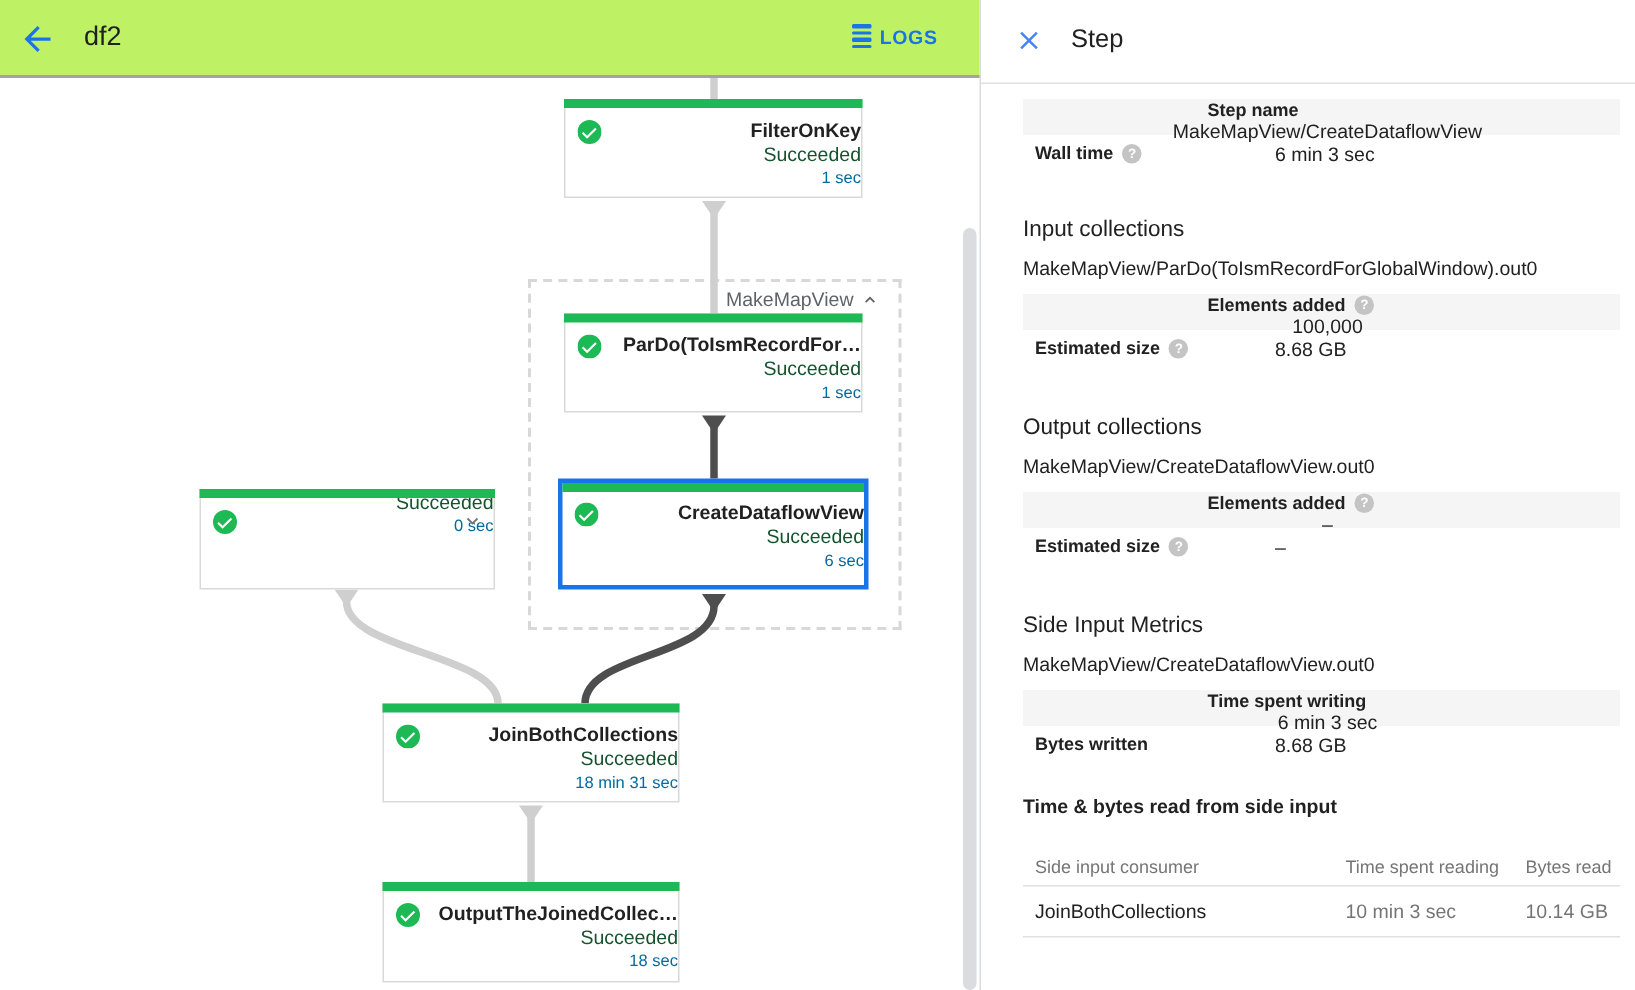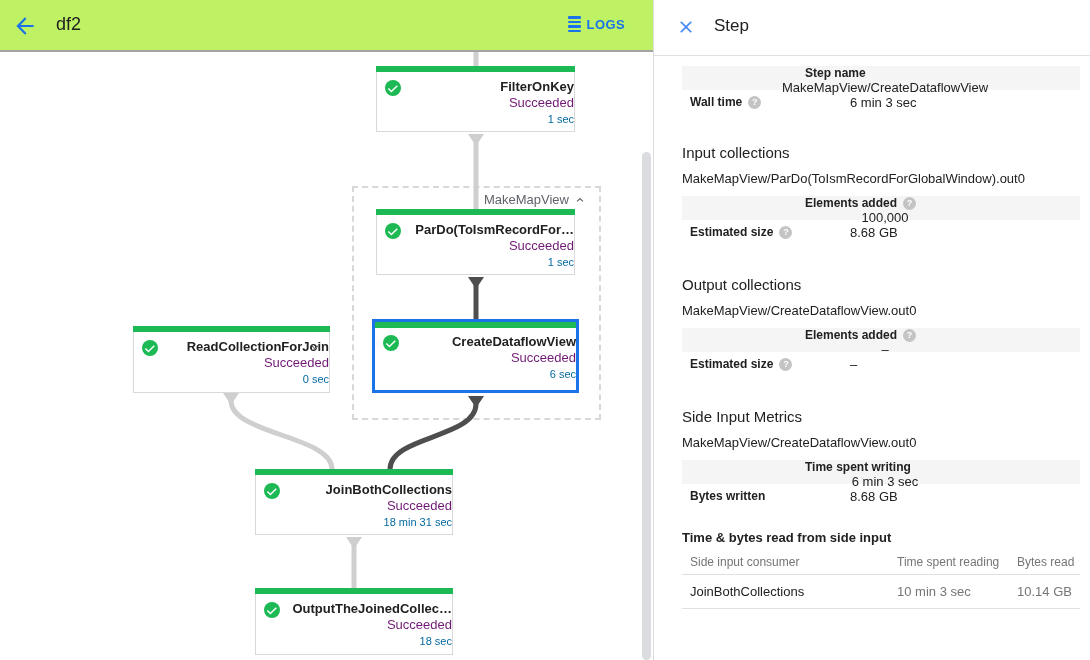--- a/index.html
+++ b/index.html
@@ -24,21 +24,21 @@
   .group-label { position:absolute; right:10px; top:4px; display:flex; align-items:center; gap:4px;
     font-size:13px; color:#5f6368; cursor:pointer; background:#fff; padding:0 2px; }
 
   .edges { position:absolute; left:0; top:0; width:653px; height:608px; z-index:2; pointer-events:none; }
 
   .node { position:absolute; width:199px; height:66px; background:#fff; border:1px solid #d9d9d9;
     text-align:right; z-index:3; cursor:pointer; }
   .node .bar { position:absolute; left:-1px; right:-1px; top:-1px; height:6px; background:#1db954; }
   .node .check { position:absolute; left:8px; top:13px; width:16px; height:16px; }
   .node .title { margin-top:12px; font-size:13px; font-weight:bold; color:#212121; line-height:16px; }
-  .node .status { font-size:13px; color:#701a75; line-height:16px; }
+  .node .status { font-size:13px; color:#14532d; line-height:16px; }
   .node .time { font-size:11px; color:#0369a1; line-height:16px; }
   .node.selected { border:3px solid #1a73e8; }
   .node.selected .bar { left:0; right:0; top:0; }
   .node .expander { position:absolute; right:6px; top:12px; width:16px; height:16px; cursor:pointer; }
 
   .vscrollbar { position:absolute; left:642px; top:152px; width:9px; height:508px;
     background:#dadce0; border-radius:5px; z-index:11; }
   .pane-divider { position:absolute; left:653px; top:0; width:1px; height:660px; background:#dadce0; }
 
   
@@ -53,21 +53,21 @@
   .kv-rows { margin-top:10px; }
   .kv-row { display:flex; align-items:center; height:24px; padding:0 0 0 8px; }
   .kv-row.striped { background:#f5f5f5;flex-direction:column; }
   .kv-label { width:160px; font-size:12px; font-weight:bold; color:#212121;
     display:flex; align-items:center; gap:6px; }
   .kv-value { font-size:13px; color:#212121; }
   .help { display:inline-flex; width:13px; height:13px; border-radius:50%; background:#c4c4c4;
     color:#fff; font-size:9px; font-weight:bold; align-items:center; justify-content:center; cursor:pointer; } .mt30 { margin-top:30px; } .mt32 { margin-top:32px; } .mt22 { margin-top:22px; }
 
   .tbl-heading { font-size:13px; font-weight:bold; color:#212121; }
-  .tbl { margin-top:4px; }
+  .tbl { margin-top:20px; }
   .tbl-hrow { display:flex; align-items:center; height:26px; border-bottom:1px solid #e0e0e0;
     font-size:12px; color:#757575; padding-left:8px; }
   .tbl-row { display:flex; align-items:center; height:34px; border-bottom:1px solid #e0e0e0;
     font-size:13px; padding-left:8px; cursor:pointer; }
   .c1 { width:207px; } .c2 { width:120px; } .c3 { flex:1; }
   .tbl-row .c1 { color:#212121; } .tbl-row .c2, .tbl-row .c3 { color:#757575; }
 </style>
 </head>
 <body>
 
@@ -155,21 +155,20 @@
 
     <div class="node" style="left:133px; top:274px; width:197px; height:67px;">
       <div class="bar"></div>
       <svg class="check" viewBox="0 0 24 24">
         <circle cx="12" cy="12" r="12" fill="#1db954"></circle>
         <path d="M9.6 15.8 5.8 12l-1.5 1.5 5.3 5.3 9.6-9.6-1.5-1.5z" fill="#fff"></path>
       </svg>
       <svg class="expander" viewBox="0 0 24 24">
         <path d="M7 10l5 5 5-5" fill="none" stroke="#757575" stroke-width="1.8"></path>
       </svg>
-      <div class="title">ReadCollectionForJoin</div>
       <div class="status">Succeeded</div>
       <div class="time">0 sec</div>
     </div>
 
     <div class="node" style="left:255px; top:417px; width:198px;">
       <div class="bar"></div>
       <svg class="check" viewBox="0 0 24 24">
         <circle cx="12" cy="12" r="12" fill="#1db954"></circle>
         <path d="M9.6 15.8 5.8 12l-1.5 1.5 5.3 5.3 9.6-9.6-1.5-1.5z" fill="#fff"></path>
       </svg>

